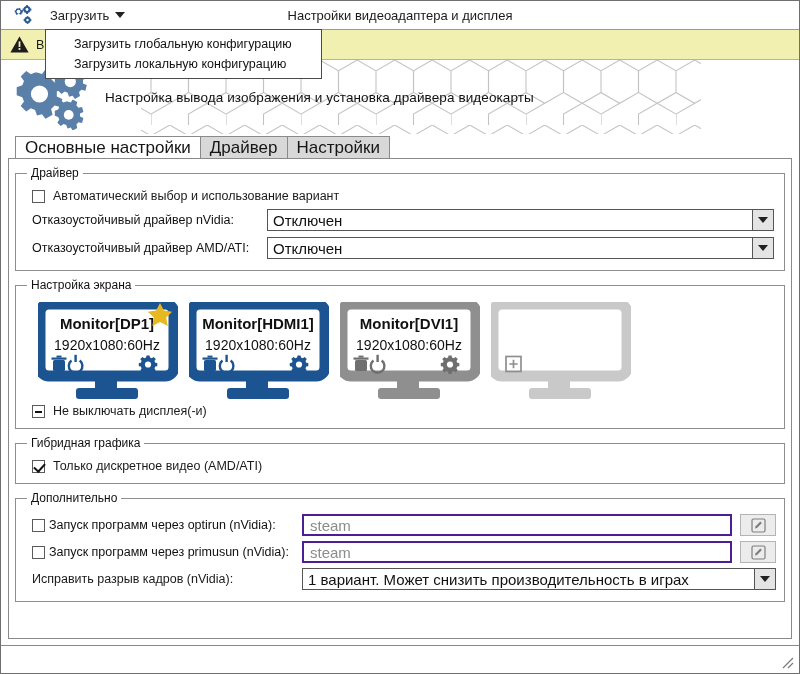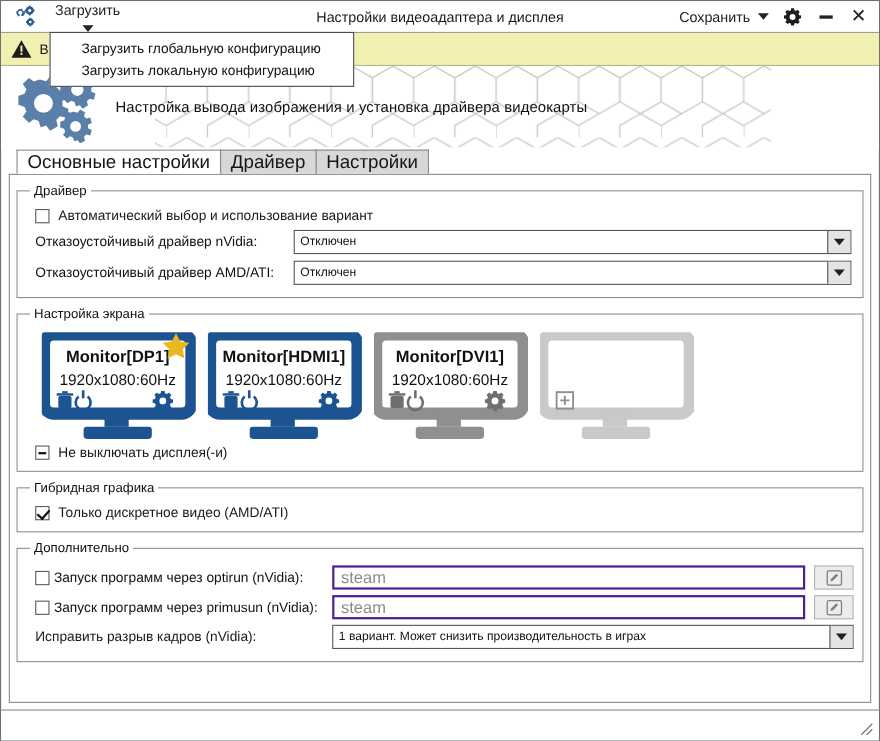--- a/index.html
+++ b/index.html
@@ -29,21 +29,21 @@
     position:relative;
     box-sizing:border-box;
   }
   .tb-logo{
     width:30px;height:22px;margin-left:5px;
     display:flex;align-items:center;justify-content:center;
   }
   .tb-menu{
     display:flex;align-items:center;gap:6px;
     margin-left:10px;font-size:13px;color:#222;
-    cursor:default;padding:2px 4px;flex-direction:column;
+    cursor:default;padding:2px 4px;
   }
   .caret{
     width:0;height:0;border-left:5px solid transparent;
     border-right:5px solid transparent;border-top:6px solid #222;
   }
   .tb-title{
     position:absolute;left:0;right:0;text-align:center;
     font-size:13px;color:#1a1a1a;pointer-events:none;
   }
   .tb-right{
@@ -137,21 +137,21 @@
 
   .fieldrow{display:flex;align-items:center;margin:6px 0 0 8px;}
   .fieldrow .lbl{font-size:12.5px;color:#111;}
 
   .combo{
     display:flex;align-items:stretch;border:1px solid #555;background:#fff;
     height:22px;box-sizing:border-box;cursor:default;
   }
   .combo .val{
     flex:1 1 auto;display:flex;align-items:center;padding-left:5px;
-    font-size:11px;color:#111;overflow:hidden;white-space:nowrap;
+    font-size:15px;color:#111;overflow:hidden;white-space:nowrap;
   }
   .combo .btn{
     flex:0 0 20px;border-left:1px solid #555;background:#e4e4e4;
     display:flex;align-items:center;justify-content:center;
   }
   .dnarrow{
     width:0;height:0;border-left:5px solid transparent;border-right:5px solid transparent;
     border-top:6px solid #202020;
   }
 
@@ -213,40 +213,20 @@
       </svg>
     </div>
 
     <div class="tb-menu">
       <span>Загрузить</span>
       <span class="caret"></span>
     </div>
 
     <div class="tb-title">Настройки видеоадаптера и дисплея</div>
 
-    <div class="tb-right">
-      <div class="tb-save">
-        <span>Сохранить</span>
-        <span class="caret"></span>
-      </div>
-      <div class="tb-ico">
-        <svg width="17" height="17" viewBox="0 0 17 17">
-            <g fill="#1d1d1d">
-          <path d="M7.2 0.6h2.6l.3 1.8 1.5.6 1.5-1.1 1.9 1.9-1.1 1.5.6 1.5 1.8.3v2.6l-1.8.3-.6 1.5 1.1 1.5-1.9 1.9-1.5-1.1-1.5.6-.3 1.8H7.2l-.3-1.8-1.5-.6-1.5 1.1-1.9-1.9 1.1-1.5-.6-1.5L.7 9.8V7.2l1.8-.3.6-1.5L2 3.9l1.9-1.9 1.5 1.1 1.5-.6z"></path>
-          <circle cx="8.5" cy="8.5" r="2.7" fill="#ffffff"></circle>
-        </g>
-          </svg>
-      </div>
-      <div class="tb-ico">
-        <span class="min-glyph"></span>
-      </div>
-      <div class="tb-ico">
-        <span class="close-glyph">✕</span>
-      </div>
-    </div>
   </div>
 
   <div class="warnbar">
     <svg width="19" height="17" viewBox="0 0 19 17">
       <path d="M9.5 0.5 18.6 16.4H0.4z" fill="#1d1d1d"></path>
       <rect x="8.6" y="5.4" width="1.8" height="5.6" fill="#f2f0b0"></rect>
       <rect x="8.6" y="12" width="1.8" height="1.9" fill="#f2f0b0"></rect>
     </svg>
     <span>В</span>
   </div>

